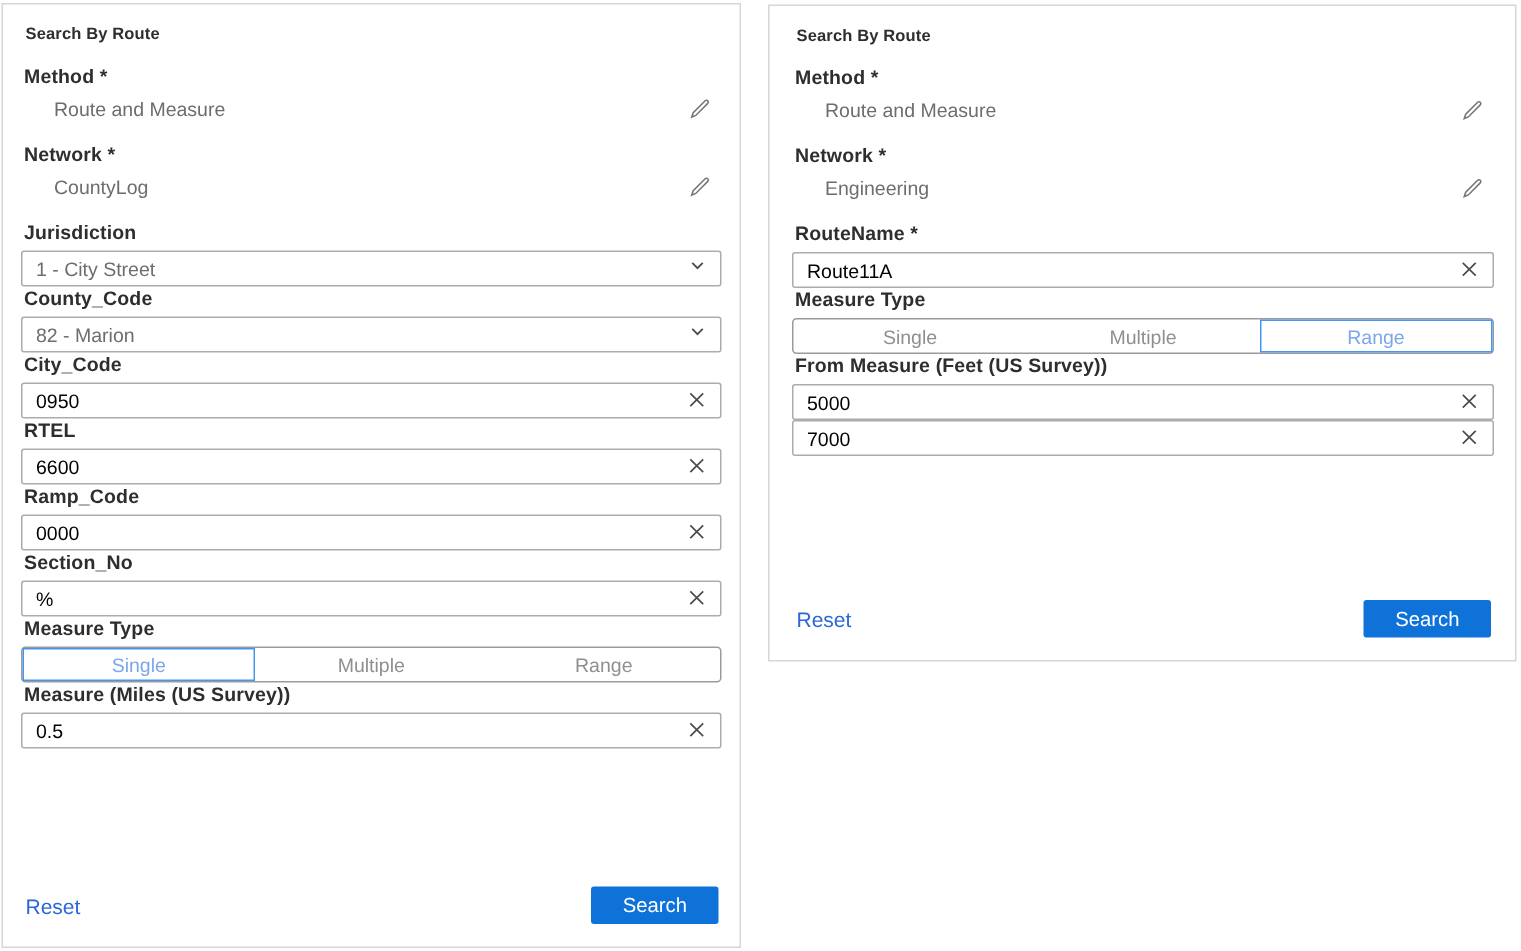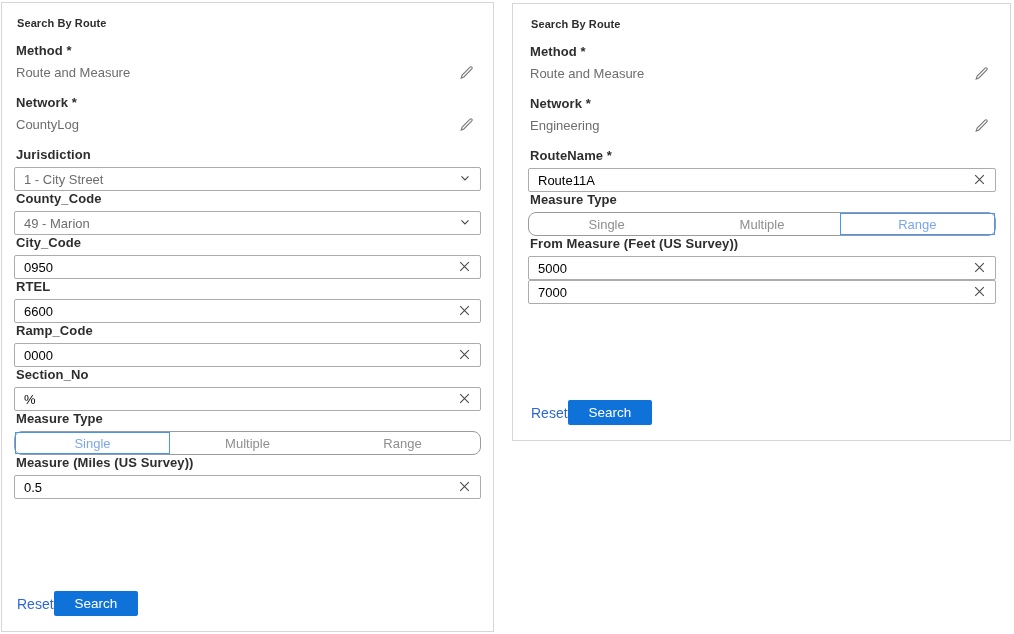--- a/index.html
+++ b/index.html
@@ -10,39 +10,39 @@
     display: flex; flex-direction: column; padding: 11px 12px 13px 12px;
   }
   .panel-left  { left: 1px;  top: 2px; width: 493px; height: 630px; }
   .panel-right { left: 512px; top: 3px; width: 499px; height: 438px; padding-left:15px; padding-right:14px; }
   .panel-title { font-size: 11px; color: #2e2e2e; font-weight: 600;
     padding: 3px 0 14px 3px; letter-spacing: .1px; }
   .flabel { font-size: 13px; color: #2e2e2e; font-weight: 600;
     margin: 0 0 5px 2px; letter-spacing: .1px; }
   .static-field { margin-bottom: 11px; }
   .static-row { display: flex; align-items: center; justify-content: space-between;
-    padding: 1px 6px 3px 2px; }
+    padding: 1px 6px 3px 2px; margin-left: 20px; }
   .fvalue { font-size: 13px; color: #6d6d6d; }
   .icon-btn { cursor: pointer; display: inline-flex; }
   .field { }
   .control { height: 24px; width: 100%; border: 1px solid #acacac; border-radius: 2px;
     background: #fff; display: flex; align-items: center; }
   .select-box { justify-content: space-between; padding: 0 9px; cursor: pointer; }
   .input-wrap { position: relative; }
   .tinput { height: 24px; width: 100%; border: 1px solid #acacac; border-radius: 2px;
     font-family: "Liberation Sans", sans-serif; font-size: 13px; color: #000000;
     padding: 0 30px 0 9px; outline: none; }
   .clear { position: absolute; right: 10px; top: 5px; cursor: pointer; display: inline-flex; }
-  .segmented { height: 24px; width: 100%; border: 1px solid #9b9b9b; border-radius: 8px;
+  .segmented { height: 24px; width: 100%; border: 1px solid #9b9b9b; border-radius: 3px;
     display: flex; background: #fff; }
   .seg { flex: 1; display: flex; align-items: center; justify-content: center;
     font-size: 13px; color: #8f8f8f; border: 1px solid transparent; cursor: pointer; }
   .seg.selected { border-color: #4795f2; color: #7ba7ea; }
   .footer { margin-top: auto; display: flex; align-items: center;
-    padding: 0 2px 2px 3px; }
+    justify-content: space-between; padding: 0 2px 2px 3px; }
   .reset-link { font-size: 14px; color: #2d66d8; cursor: pointer; text-decoration: none; }
   .search-btn { background: #0f72d9; color: #fff; border: none; border-radius: 2px;
     font-family: "Liberation Sans", sans-serif; font-size: 13.5px;
     padding: 5px 21px; cursor: pointer; }
 </style>
 </head>
 <body>
 
 <div class="panel panel-left">
   <div class="panel-title">Search By Route</div>
@@ -79,21 +79,21 @@
         <svg width="12" height="12" viewBox="0 0 12 12">
             <path d="M2.5 4.3 L6 7.8 L9.5 4.3" fill="none" stroke="#4a4a4a" stroke-width="1.2"></path>
           </svg>
       </span>
     </div>
   </div>
 
   <div class="field">
     <div class="flabel">County_Code</div>
     <div class="control select-box">
-      <span class="fvalue">49 - Marion</span>
+      <span class="fvalue">82 - Marion</span>
       <span>
         <svg width="12" height="12" viewBox="0 0 12 12">
             <path d="M2.5 4.3 L6 7.8 L9.5 4.3" fill="none" stroke="#4a4a4a" stroke-width="1.2"></path>
           </svg>
       </span>
     </div>
   </div>
 
   <div class="field">
     <div class="flabel">City_Code</div>

